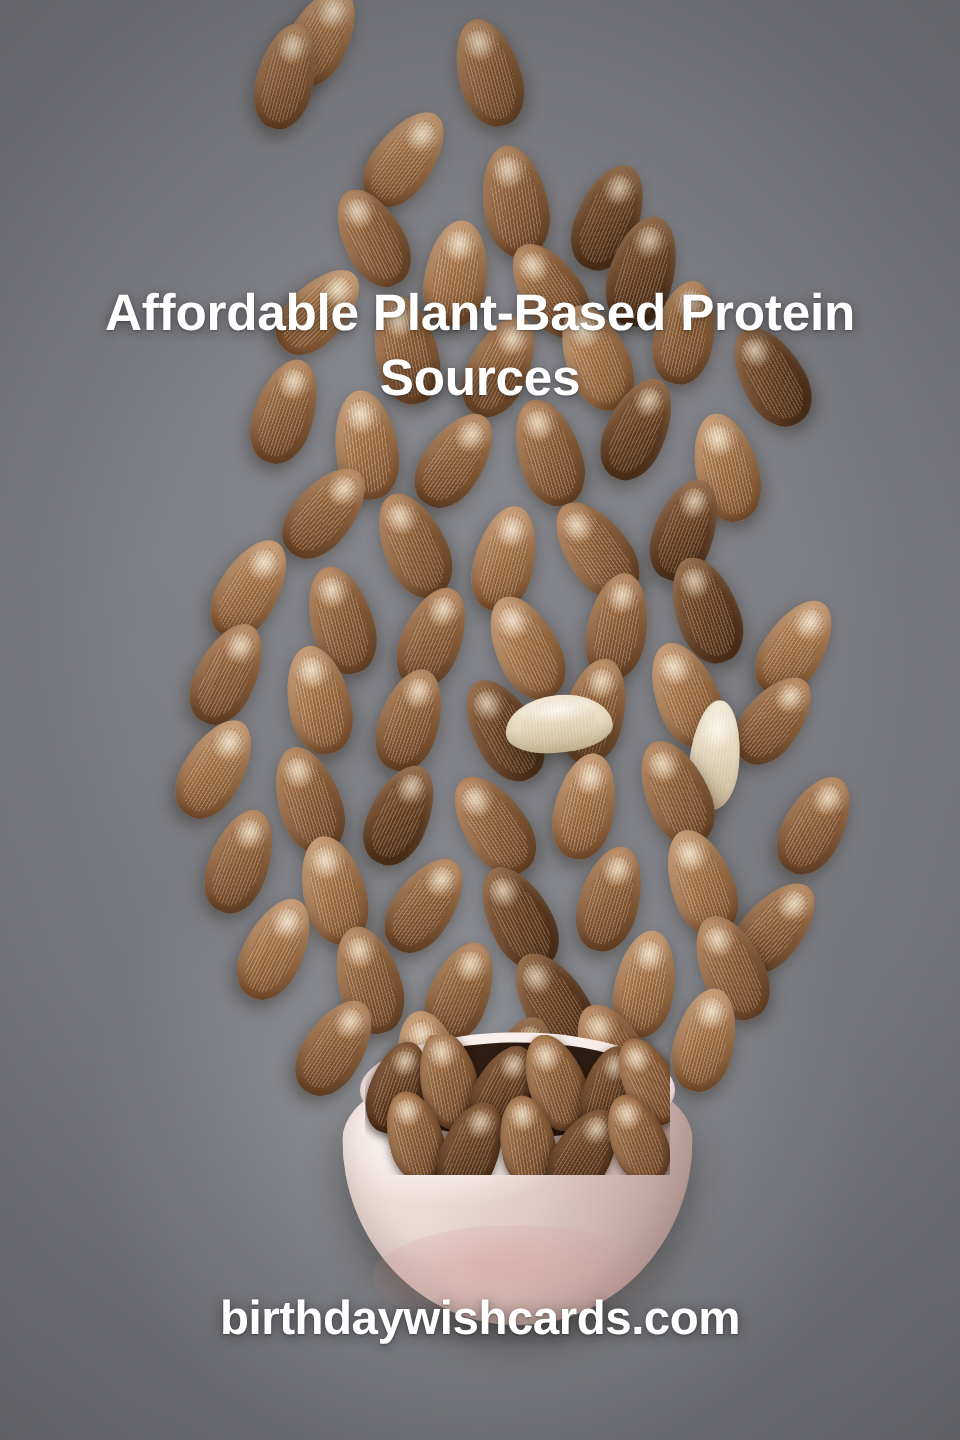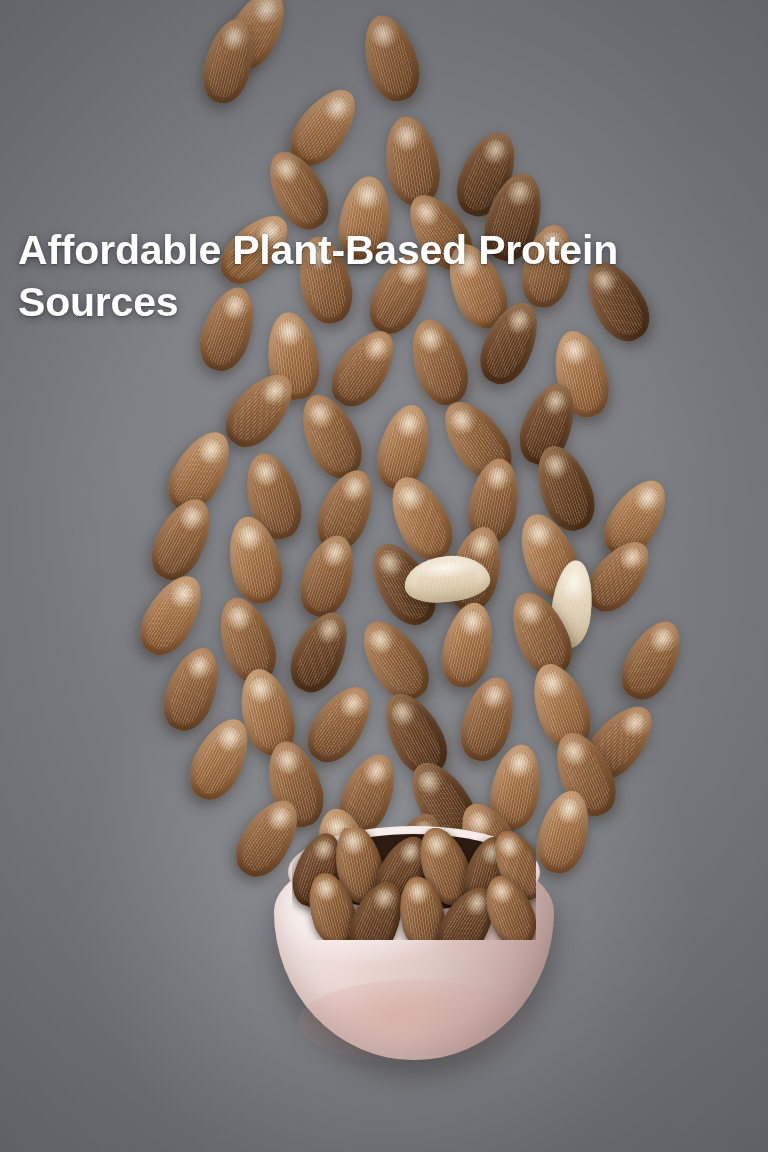--- a/index.html
+++ b/index.html
@@ -101,21 +101,21 @@
     background:radial-gradient(ellipse at 50% 46%, #3a2418 0%, #2b1a11 70%, #1e120b 100%);
     overflow:hidden;
   }
   .bowl-nuts{position:absolute;left:24px;top:2px;width:244px;height:112px;overflow:hidden;}
   .bowl-nuts .almond{box-shadow:0 3px 8px rgba(20,12,6,.6), inset 0 -3px 6px rgba(50,28,14,.5);}
 
   
   .overlay{position:absolute;inset:0;}
   .title{
     position:absolute;left:0;right:0;top:224px;
-    text-align:left;
+    text-align:center;
     color:#ffffff;
     font-size:41px;
     font-weight:700;
     line-height:1.28;
     letter-spacing:-.2px;
     padding:0 18px;
     text-shadow:0 2px 10px rgba(0,0,0,.38), 0 1px 2px rgba(0,0,0,.3);
   }
   .subtitle{
     position:absolute;left:0;right:0;top:334px;
@@ -233,15 +233,16 @@
         <div class="almond" style="left: 108px; top: 48px; width: 44px; height: 74px; transform: rotate(-10deg);"></div>
         <div class="almond dk" style="left: 152px; top: 56px; width: 46px; height: 78px; transform: rotate(30deg);"></div>
         <div class="almond" style="left: 196px; top: 46px; width: 44px; height: 74px; transform: rotate(-22deg);"></div>
       </div>
   </div>
 
   <div class="bg-vig"></div>
 
   <div class="overlay">
     <div class="title">Affordable Plant-Based Protein Sources</div>
+    <div class="footer">birthdaywishcards.com</div>
   </div>
 
 </div>
 
 </body></html>

